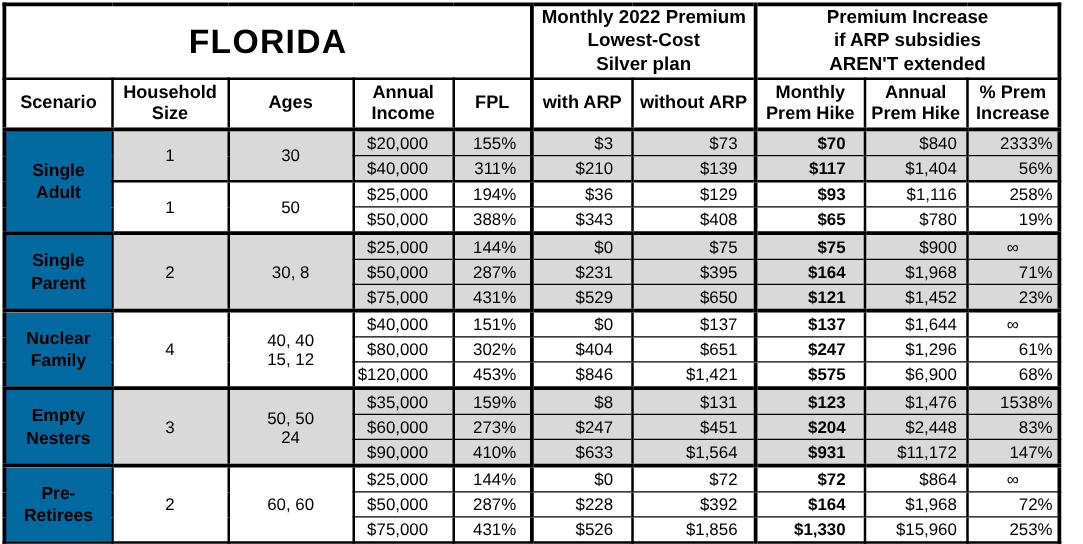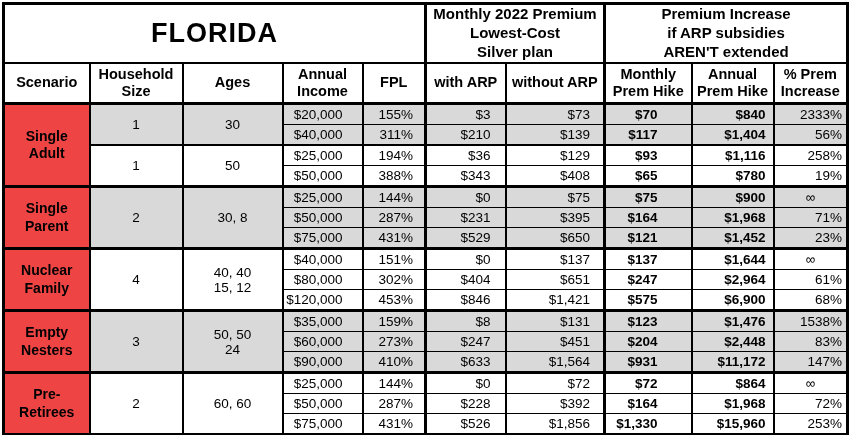--- a/index.html
+++ b/index.html
@@ -39,29 +39,29 @@
   .hrow2 th {
     height: 38px;
     font-size: 14.5px;
     font-weight: bold;
     text-align: center;
     line-height: 1.2;
     border-bottom-width: 2px;
     background: #fff;
   }
   tbody th, tbody td { height: 19px; font-size: 13.5px; }
-  .scenario-cell { font-weight: bold; font-size: 14px; text-align: center; line-height: 1.25; background: #ef4444; }
+  .scenario-cell { font-weight: bold; font-size: 14px; text-align: center; line-height: 1.25; background: #0369a1; }
   .center { text-align: center; }
   .num { text-align: right; }
   .c-income  { padding-right: 19px; }
   .c-fpl     { padding-right: 11px; }
   .c-witharp { padding-right: 14px; }
   .c-withoutarp { padding-right: 13px; }
-  .c-monthly { font-weight: bold; padding-right: 33px; }
-  .c-annual  { font-weight: bold; padding-right: 7px; margin-left: 44px; }
+  .c-monthly { font-weight: bold; padding-right: 14px; }
+  .c-annual  { font-weight: normal; padding-right: 7px; margin-left: 44px; }
   .c-pct     { font-weight: normal; padding-right: 4px; }
   .c-pct.inf { text-align: center; padding-right: 2px; }
   .sec { border-left-width: 3px !important; }
   td.shaded { background: #d9d9d9; }
   tr.subgroup-start td { border-top-width: 2px; }
   tr.group-start td, tr.group-start th { border-top-width: 3px; }
 </style>
 </head>
 <body>
 
@@ -193,21 +193,21 @@
         <td class="c-monthly num sec">$137</td>
         <td class="c-annual num">$1,644</td>
         <td class="c-pct num inf">∞</td>
       </tr>
       <tr>
         <td class="c-income num">$80,000</td>
         <td class="c-fpl num">302%</td>
         <td class="c-witharp num sec">$404</td>
         <td class="c-withoutarp num">$651</td>
         <td class="c-monthly num sec">$247</td>
-        <td class="c-annual num">$2,964</td>
+        <td class="c-annual num">$1,296</td>
         <td class="c-pct num">61%</td>
       </tr>
       <tr>
         <td class="c-income num">$120,000</td>
         <td class="c-fpl num">453%</td>
         <td class="c-witharp num sec">$846</td>
         <td class="c-withoutarp num">$1,421</td>
         <td class="c-monthly num sec">$575</td>
         <td class="c-annual num">$6,900</td>
         <td class="c-pct num">68%</td>

